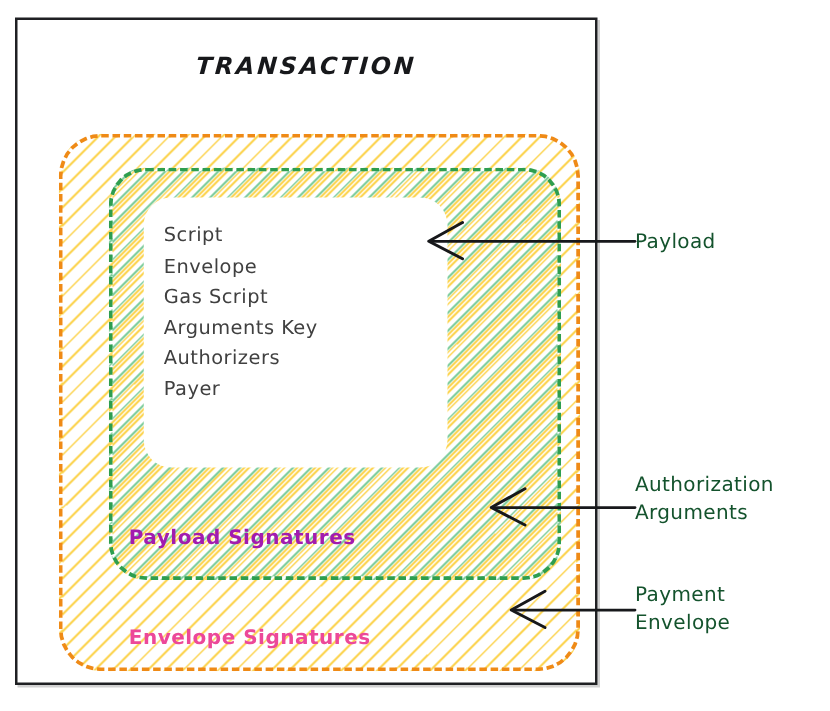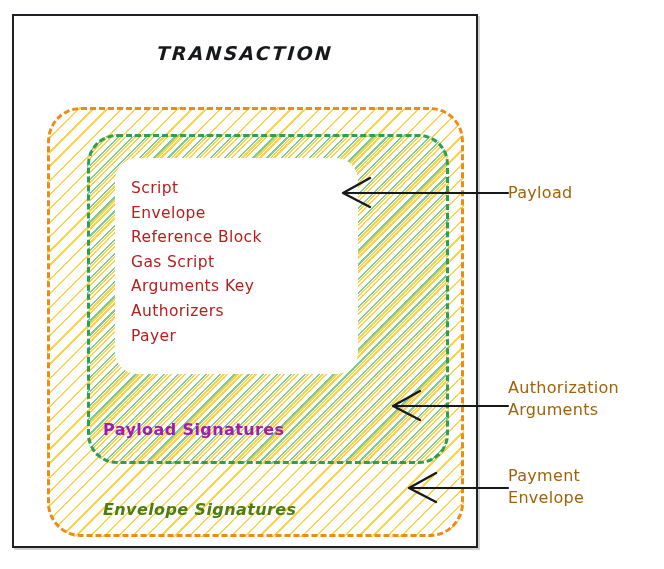--- a/index.html
+++ b/index.html
@@ -92,21 +92,21 @@
     border-radius: 22px;
   }
 
   #payload-fields {
     position: absolute;
     left: 16px;
     top: 18px;
     font-family: "DejaVu Sans", sans-serif;
     font-size: 15.5px;
     line-height: 24.6px;
-    color: #b91c1c;
+    color: #404040;
     letter-spacing: 0.4px;
   }
   .payload-field { white-space: nowrap; }
 
   
   .signature-caption {
     position: absolute;
     font-family: "DejaVu Sans", sans-serif;
     font-size: 16px;
     font-weight: 600;
@@ -114,30 +114,29 @@
     white-space: nowrap;
   }
   #payload-signatures-label {
     left: 89px;
     top: 404px;
     color: #a21caf;
   }
   #envelope-signatures-label {
     left: 89px;
     top: 484px;
-    color: #4d7c0f;
-    font-style: italic;
+    color: #ec4899;
   }
 
   
   .annotation-label {
     position: absolute;
     font-family: "DejaVu Sans", sans-serif;
     font-size: 16px;
-    color: #a16207;
+    color: #14532d;
     line-height: 22px;
     letter-spacing: 0.3px;
     white-space: pre-line;
   }
   #payload-annotation-label      { left: 508px; top: 182px; }
   #authorization-annotation-label{ left: 508px; top: 377px; }
   #payment-annotation-label      { left: 508px; top: 465px; }
 
   .annotation-arrow {
     position: absolute;
@@ -152,21 +151,20 @@
   <div id="transaction-title">TRANSACTION</div>
 
   <div id="payment-envelope"></div>
 
   <div id="authorization-envelope"></div>
 
   <div id="payload-card">
     <div id="payload-fields">
       <div class="payload-field">Script</div>
       <div class="payload-field">Envelope</div>
-      <div class="payload-field">Reference Block</div>
       <div class="payload-field">Gas Script</div>
       <div class="payload-field">Arguments Key</div>
       <div class="payload-field">Authorizers</div>
       <div class="payload-field">Payer</div>
     </div>
   </div>
 
   <div class="signature-caption" id="payload-signatures-label">Payload Signatures</div>
 
   <div class="signature-caption" id="envelope-signatures-label">Envelope Signatures</div>

